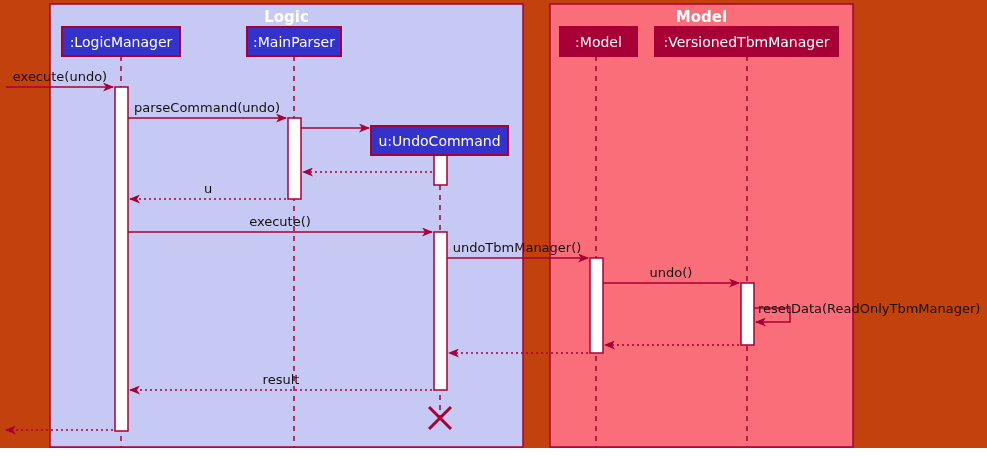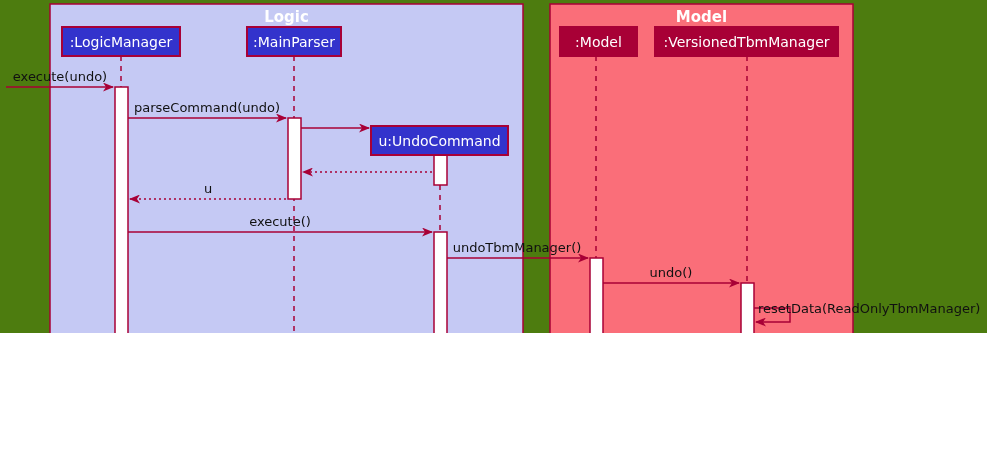--- a/index.html
+++ b/index.html
@@ -3,22 +3,22 @@
 <meta charset="utf-8">
 <style>
   html, body {
     margin: 0;
     padding: 0;
     background: #ffffff;
   }
   #diagram {
     position: relative;
     width: 987px;
-    height: 333px;
-    background: #4d7c0f;
+    height: 448px;
+    background: #c2410c;
     font-family: "DejaVu Sans", sans-serif;
     overflow: hidden;
   }
   svg.canvas {
     position: absolute;
     top: 0;
     left: 0;
     width: 987px;
     height: 460px;
   }

